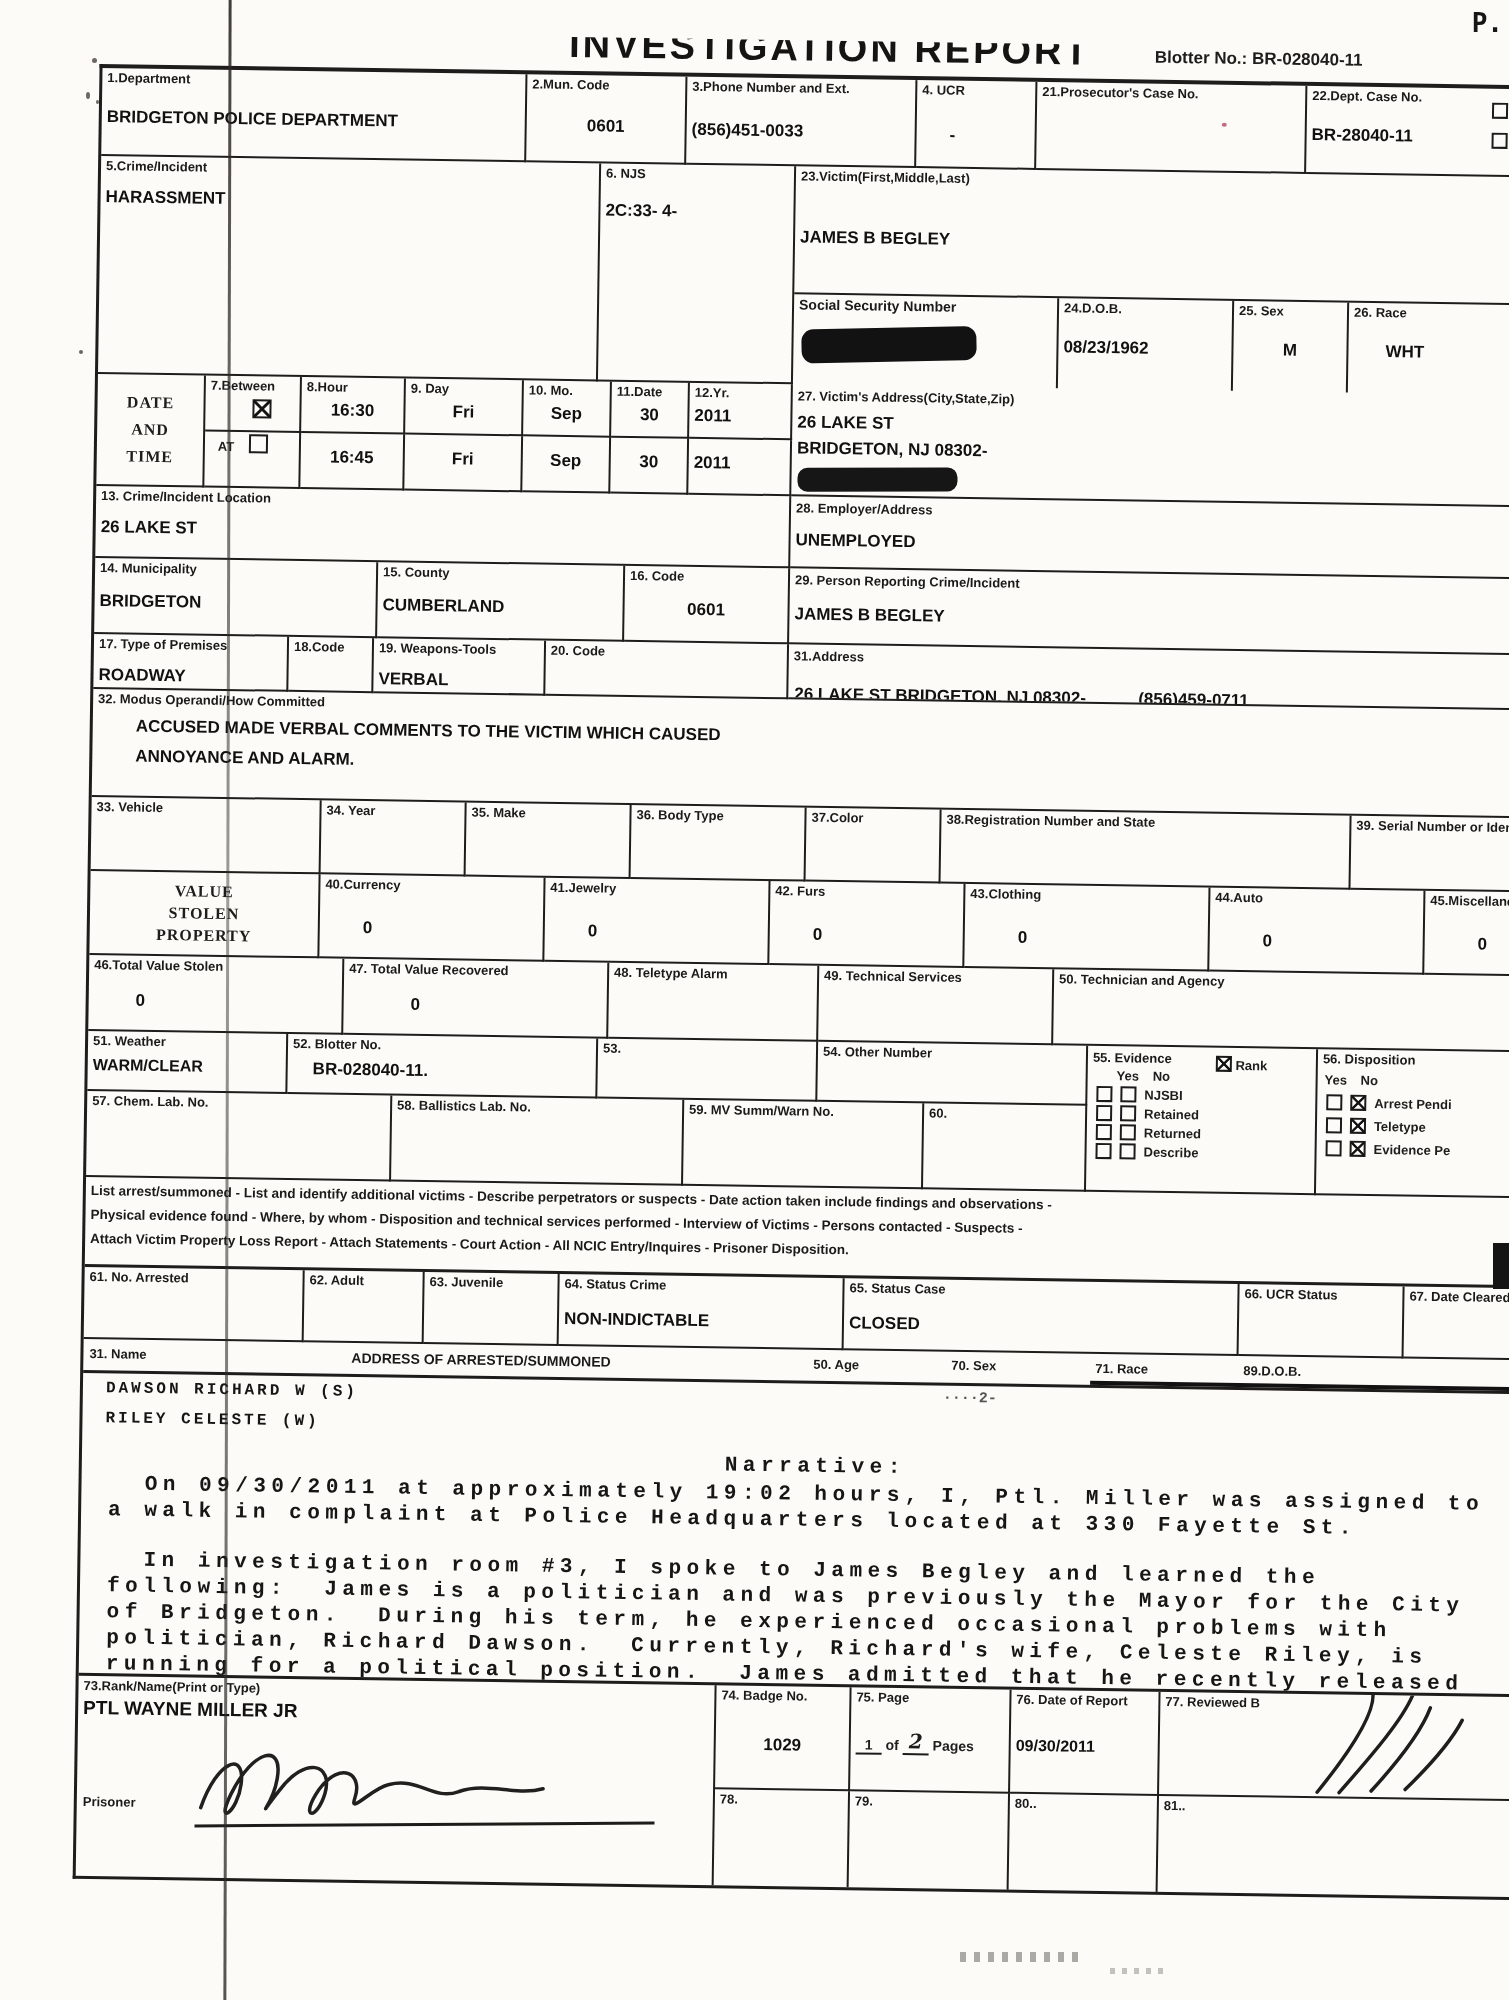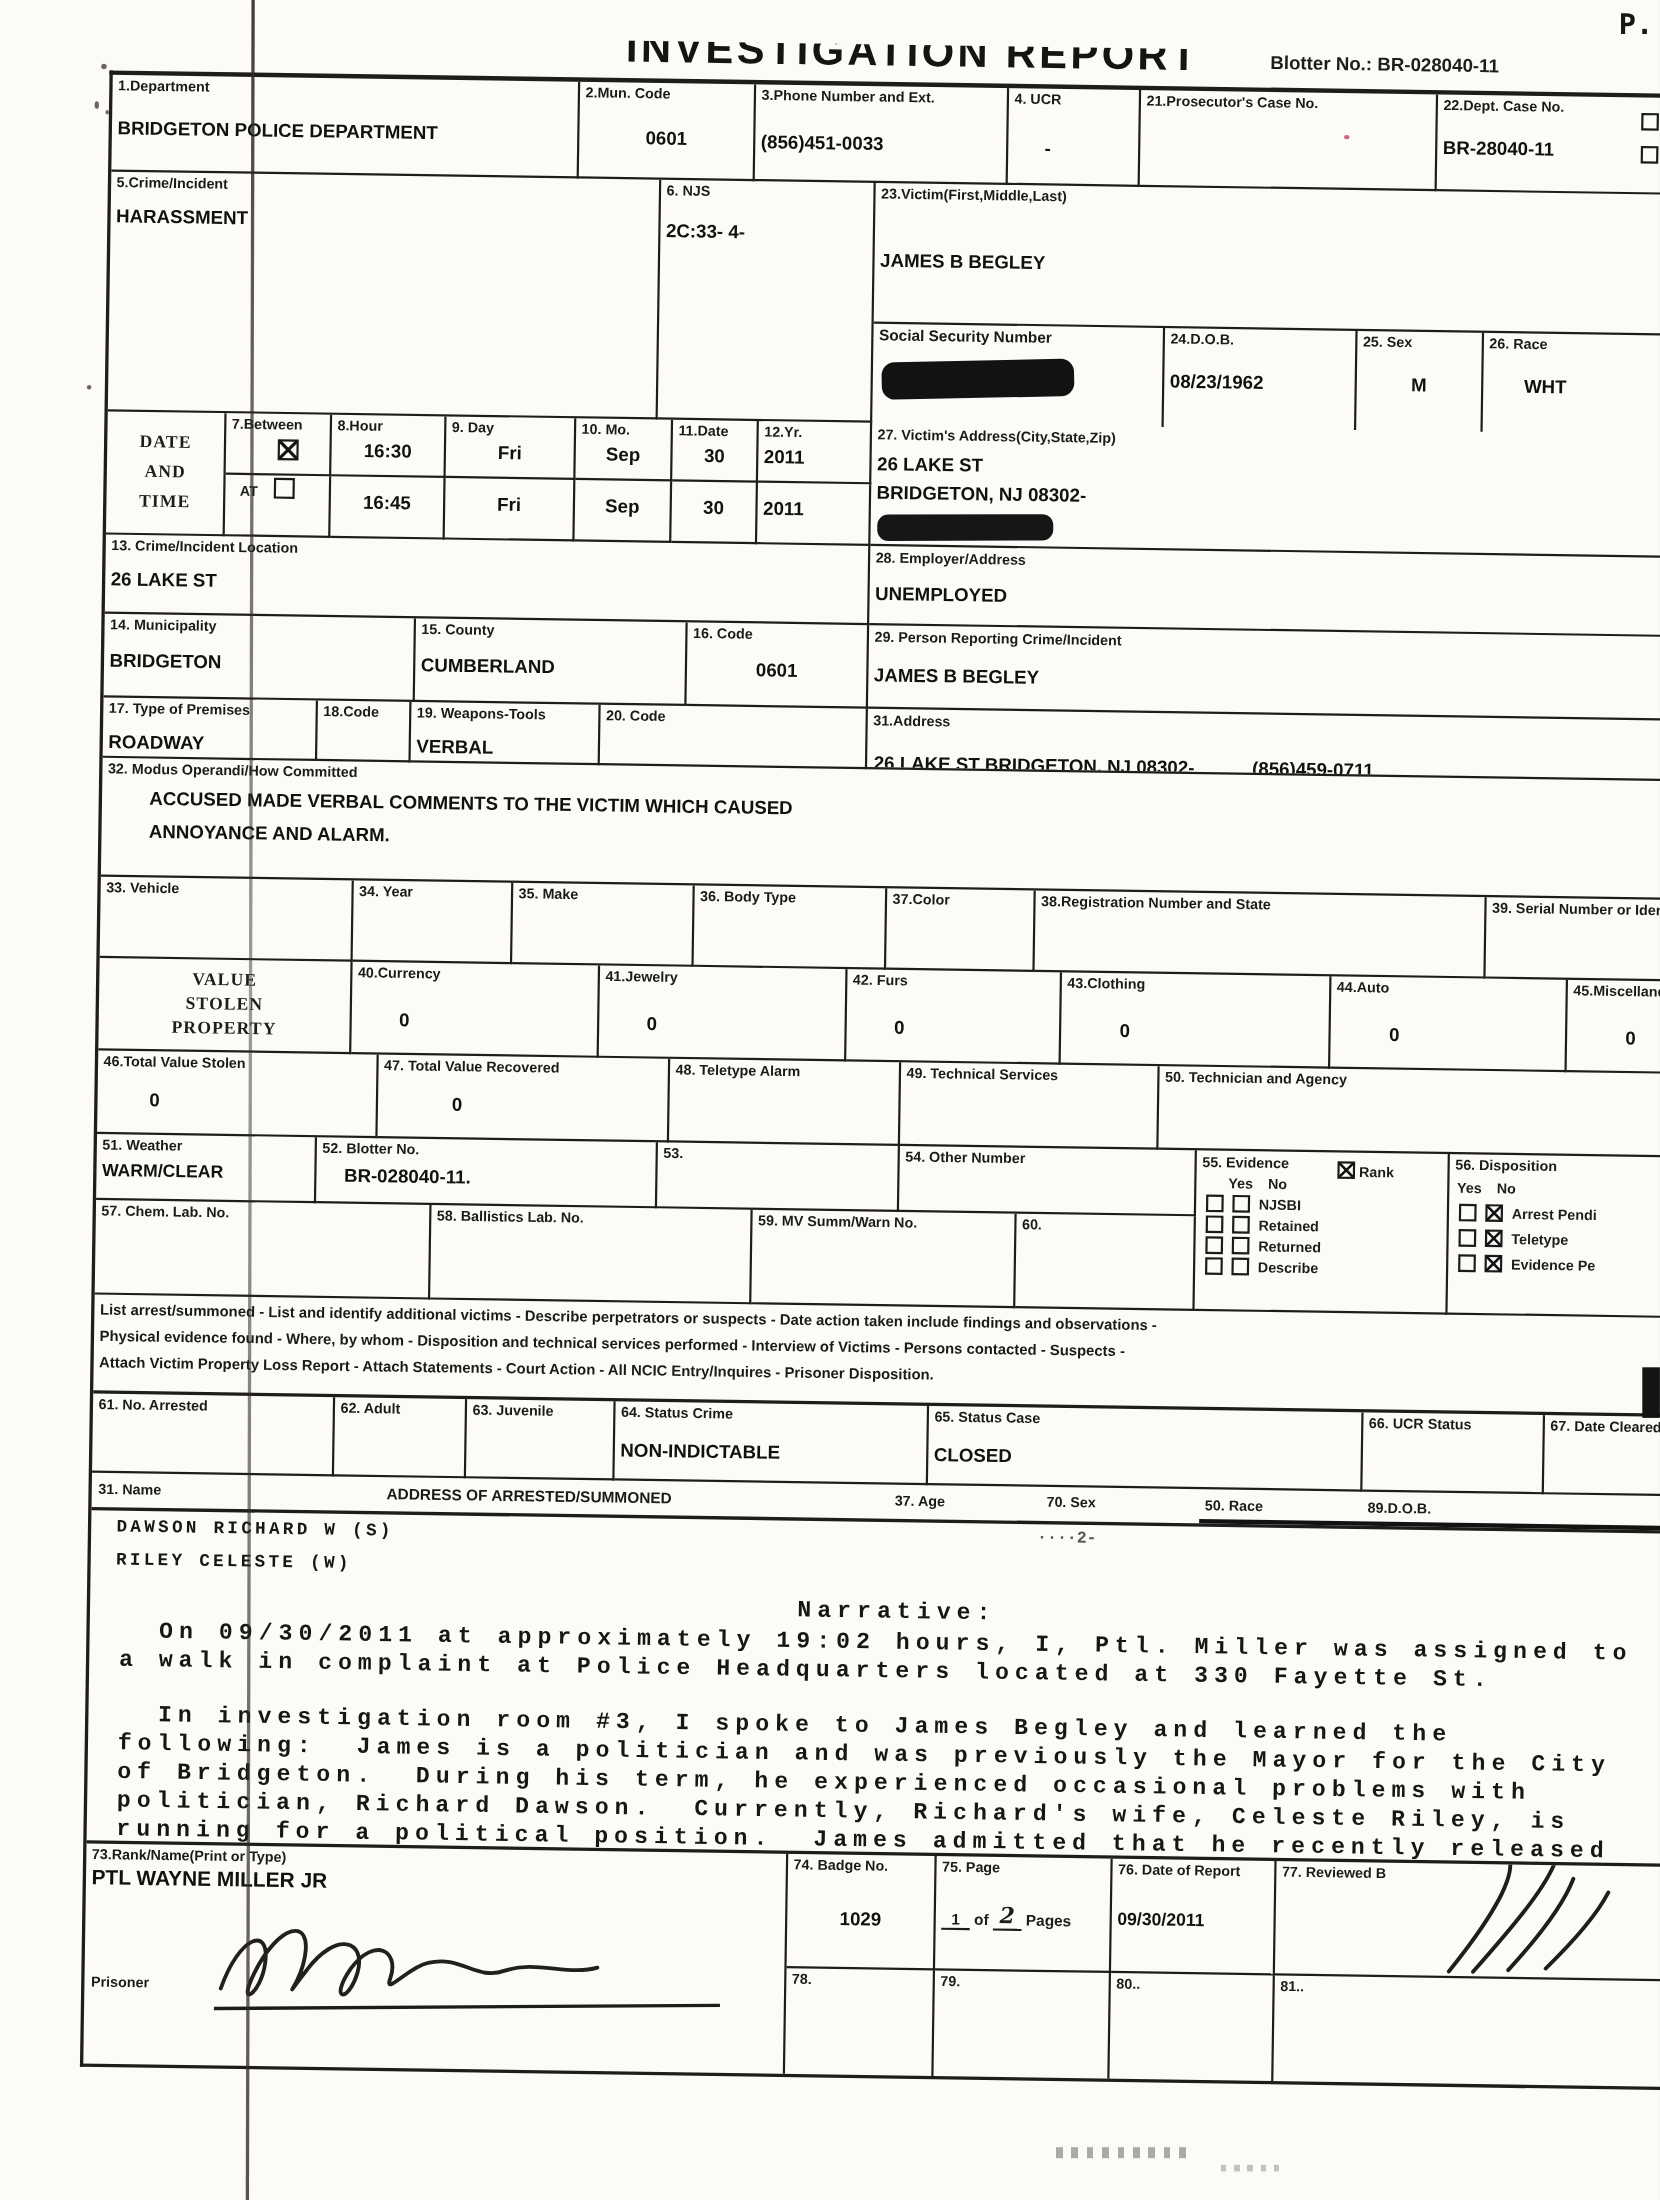--- a/index.html
+++ b/index.html
@@ -447,23 +447,23 @@
             <div class="lbl">66. UCR Status</div>
           </div>
         <div class="cell noright" style="flex:1;">
             <div class="lbl">67. Date Cleared</div>
           </div>
       </div>
 
       <div class="cell noright" style="height:34px;border-bottom-width:3px;">
         <span class="lbl" style="position:absolute;left:6px;top:7px;">31. Name</span>
         <span class="lbl" style="position:absolute;left:268px;top:7px;font-size:14px;">ADDRESS OF ARRESTED/SUMMONED</span>
-        <span class="lbl" style="position:absolute;left:730px;top:7px;">37. Age</span>
+        <span class="lbl" style="position:absolute;left:730px;top:7px;">50. Age</span>
         <span class="lbl" style="position:absolute;left:868px;top:6px;">70. Sex</span>
-        <span class="lbl" style="position:absolute;left:1012px;top:7px;">50. Race</span>
+        <span class="lbl" style="position:absolute;left:1012px;top:7px;">71. Race</span>
         <span class="lbl" style="position:absolute;left:1160px;top:7px;">89.D.O.B.</span>
         <div style="position:absolute;right:0;bottom:-3px;width:460px;height:7px;background:#121212;"></div>
       </div>
 
       <div class="cell noright nobottom" style="height:300px;padding-top:6px;">
         <div class="mono" style="font-size:16px;letter-spacing:3px;margin-left:18px;">DAWSON RICHARD W  (S)</div>
         <span class="mono" style="position:absolute;left:860px;top:4px;font-size:15px;color:#555;">····2-</span>
         <div class="mono" style="font-size:16px;letter-spacing:3px;margin:12px 0 0 18px;">RILEY CELESTE   (W)</div>
         <div class="mono narr-line" style="text-align:center;margin-top:16px;">Narrative:</div>
         <div style="margin:2px 0 0 22px;">

